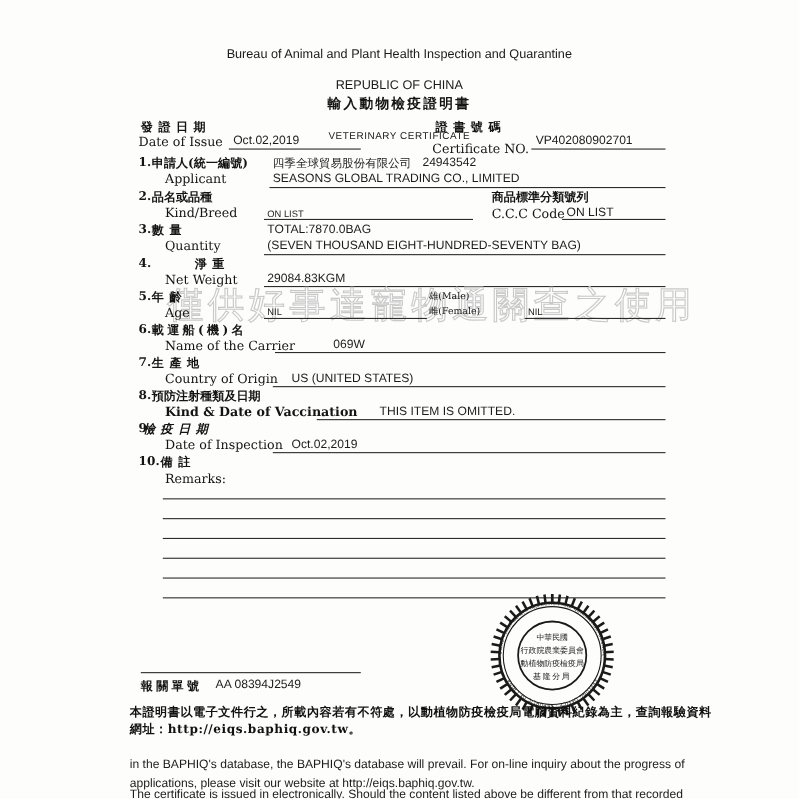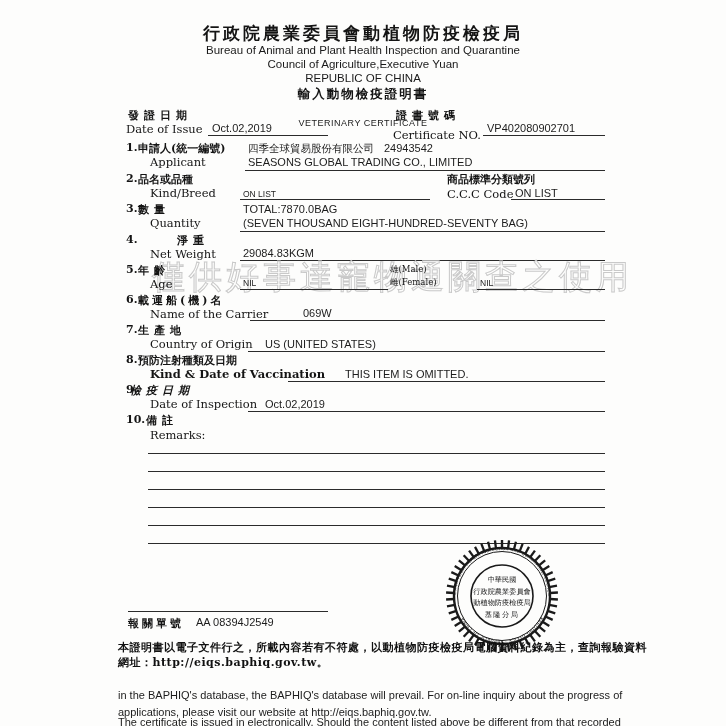--- a/index.html
+++ b/index.html
@@ -59,23 +59,21 @@
 
   
   .foot-cn{font-family:"DejaVu Serif",serif;font-weight:bold;font-size:11px;color:#111;letter-spacing:.5px;}
   .foot-en{font-family:"Liberation Sans",sans-serif;font-size:11px;color:#1c1c1c;}
 </style>
 </head>
 <body>
 
 <div class="page">
 
-  <div class="hdr hdr-cn">行政院農業委員會動植物防疫檢疫局</div>
   <div class="hdr hdr-en1">Bureau of Animal and Plant Health Inspection and Quarantine</div>
-  <div class="hdr hdr-en2">Council of Agriculture,Executive Yuan</div>
   <div class="hdr hdr-en3">REPUBLIC OF CHINA</div>
   <div class="hdr hdr-cn2">輸入動物檢疫證明書</div>
   <div class="hdr hdr-en4">VETERINARY CERTIFICATE</div>
 
   <div class="t cn cnsp" style="left:128px;top:108px;">發證日期</div>
   <div class="t en" style="left:126px;top:122px;">Date of Issue</div>
   <div class="t val" style="left:212px;top:122px;">Oct.02,2019</div>
   <div class="rule" style="left:208px;top:135px;width:120px;"></div>
 
   <div class="t cn cnsp" style="left:396px;top:108px;">證書號碼</div>

